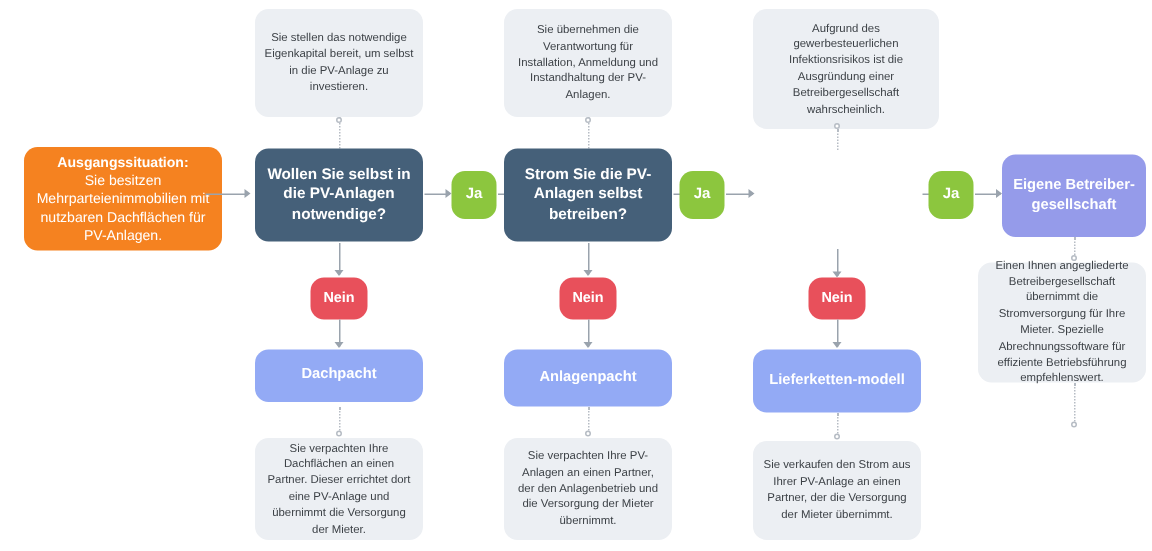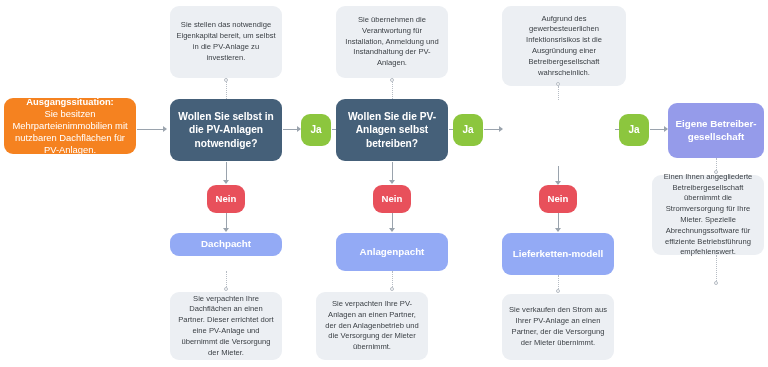--- a/index.html
+++ b/index.html
@@ -145,21 +145,21 @@
   </div>
   <div class="lead" style="left:392px;top:78px;height:21px;"></div>
   <div class="dot" style="left:390px;top:78px;"></div>
 
   <div class="node note" style="left:502px;top:6px;width:124px;height:80px;">
     <span>Aufgrund des gewerbesteuerlichen Infektionsrisikos ist die Ausgründung einer Betreibergesellschaft wahrscheinlich.</span>
   </div>
   <div class="lead" style="left:558px;top:86px;height:14px;"></div>
   <div class="dot" style="left:556px;top:82px;"></div>
 
-  <div class="node start" style="left:4px;top:98px;width:132px;height:56px;text-align:center;">
+  <div class="node start" style="left:16px;top:98px;width:132px;height:69px;text-align:center;">
     <span>
       <b class="hl">Ausgangssituation:</b><br>
       <span>Sie besitzen Mehrparteienimmobilien mit nutzbaren Dachflächen für PV-Anlagen.</span>
     </span>
   </div>
 
   <div class="conn h" style="left:137px;top:129px;width:28px;"></div>
   <div class="arrowR" style="left:163px;top:126px;"></div>
 
   <div class="node decision" style="left:170px;top:99px;width:112px;height:62px;">
@@ -170,21 +170,21 @@
   <div class="arrowR" style="left:297px;top:126px;"></div>
 
   <div class="node yes" style="left:301px;top:114px;width:30px;height:32px;">
     <span>Ja</span>
   </div>
 
   <div class="conn h" style="left:332px;top:129px;width:17px;"></div>
   <div class="arrowR" style="left:346px;top:126px;"></div>
 
   <div class="node decision" style="left:336px;top:99px;width:112px;height:62px;">
-    <span>Wollen Sie die PV-Anlagen selbst betreiben?</span>
+    <span>Strom Sie die PV-Anlagen selbst betreiben?</span>
   </div>
 
   <div class="conn h" style="left:449px;top:129px;width:17px;"></div>
   <div class="arrowR" style="left:463px;top:126px;"></div>
 
   <div class="node yes" style="left:453px;top:114px;width:30px;height:32px;">
     <span>Ja</span>
   </div>
 
   <div class="conn h" style="left:484px;top:129px;width:18px;"></div>
@@ -205,42 +205,42 @@
     <span>Eigene Betreiber-gesellschaft</span>
   </div>
 
   <div class="conn v" style="left:226px;top:162px;height:21px;"></div>
   <div class="arrowD" style="left:223px;top:180px;"></div>
   <div class="node no" style="left:207px;top:185px;width:38px;height:28px;">
     <span>Nein</span>
   </div>
   <div class="conn v" style="left:226px;top:213px;height:18px;"></div>
   <div class="arrowD" style="left:223px;top:228px;"></div>
-  <div class="node outcome" style="left:170px;top:233px;width:112px;height:23px;">
+  <div class="node outcome" style="left:170px;top:233px;width:112px;height:35px;">
     <span>Dachpacht</span>
   </div>
   <div class="lead" style="left:226px;top:271px;height:18px;"></div>
   <div class="dot" style="left:224px;top:287px;"></div>
   <div class="node note" style="left:170px;top:292px;width:112px;height:68px;">
     <span>Sie verpachten Ihre Dachflächen an einen Partner. Dieser errichtet dort eine PV-Anlage und übernimmt die Versorgung der Mieter.</span>
   </div>
 
   <div class="conn v" style="left:392px;top:162px;height:21px;"></div>
   <div class="arrowD" style="left:389px;top:180px;"></div>
   <div class="node no" style="left:373px;top:185px;width:38px;height:28px;">
     <span>Nein</span>
   </div>
   <div class="conn v" style="left:392px;top:213px;height:18px;"></div>
   <div class="arrowD" style="left:389px;top:228px;"></div>
   <div class="node outcome" style="left:336px;top:233px;width:112px;height:38px;">
     <span>Anlagenpacht</span>
   </div>
   <div class="lead" style="left:392px;top:271px;height:18px;"></div>
   <div class="dot" style="left:390px;top:287px;"></div>
-  <div class="node note" style="left:316px;top:292px;width:112px;height:68px;">
+  <div class="node note" style="left:336px;top:292px;width:112px;height:68px;">
     <span>Sie verpachten Ihre PV-Anlagen an einen Partner, der den Anlagenbetrieb und die Versorgung der Mieter übernimmt.</span>
   </div>
 
   <div class="conn v" style="left:558px;top:166px;height:18px;"></div>
   <div class="arrowD" style="left:555px;top:181px;"></div>
   <div class="node no" style="left:539px;top:185px;width:38px;height:28px;">
     <span>Nein</span>
   </div>
   <div class="conn v" style="left:558px;top:213px;height:18px;"></div>
   <div class="arrowD" style="left:555px;top:228px;"></div>

